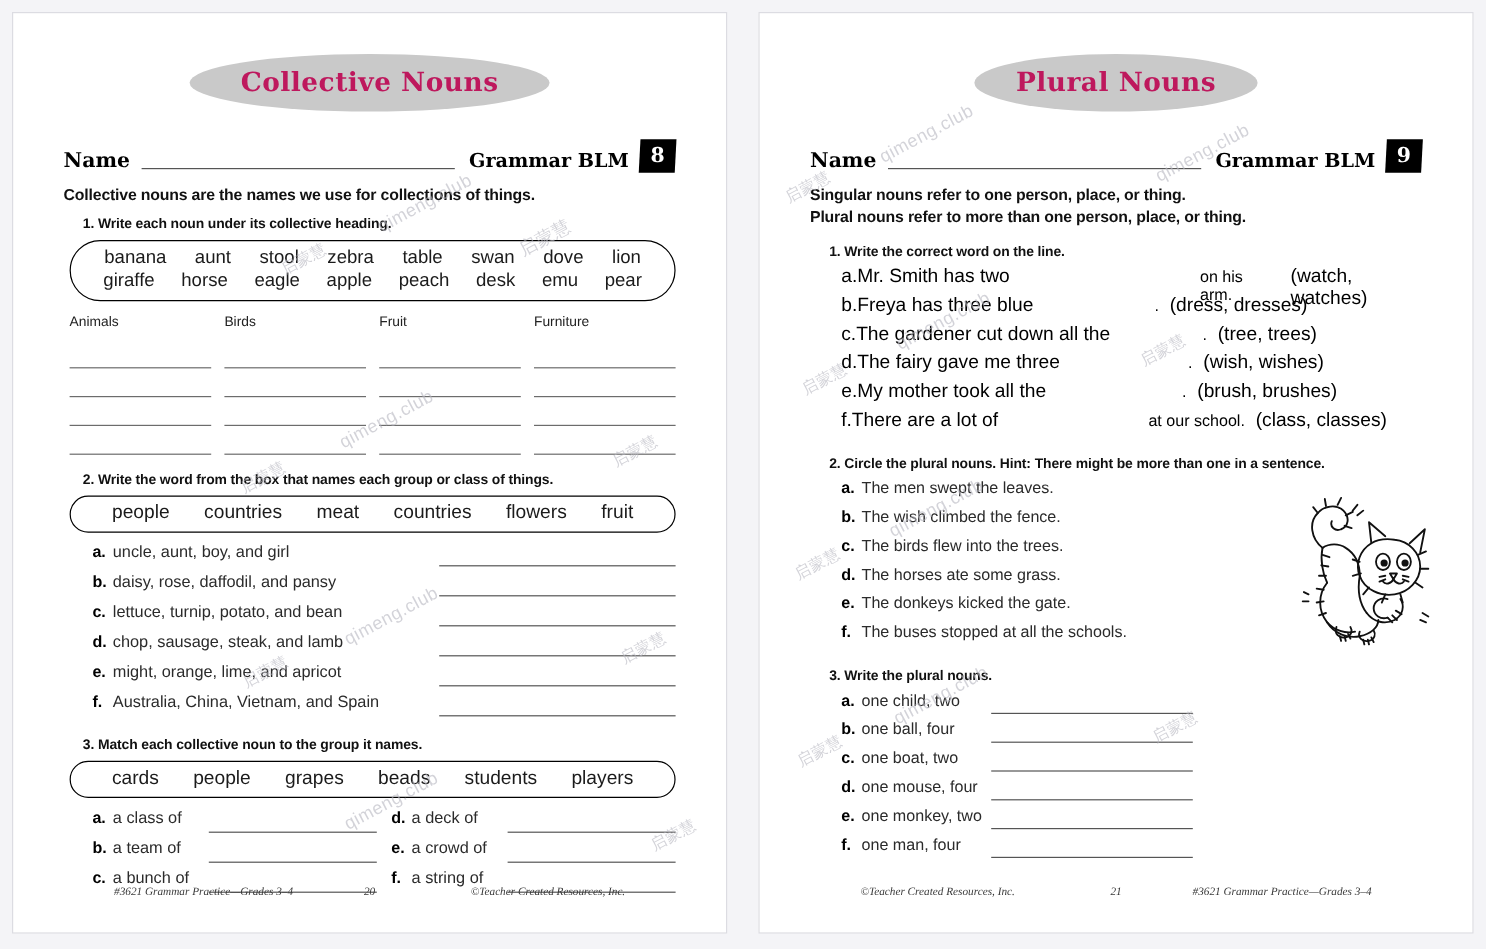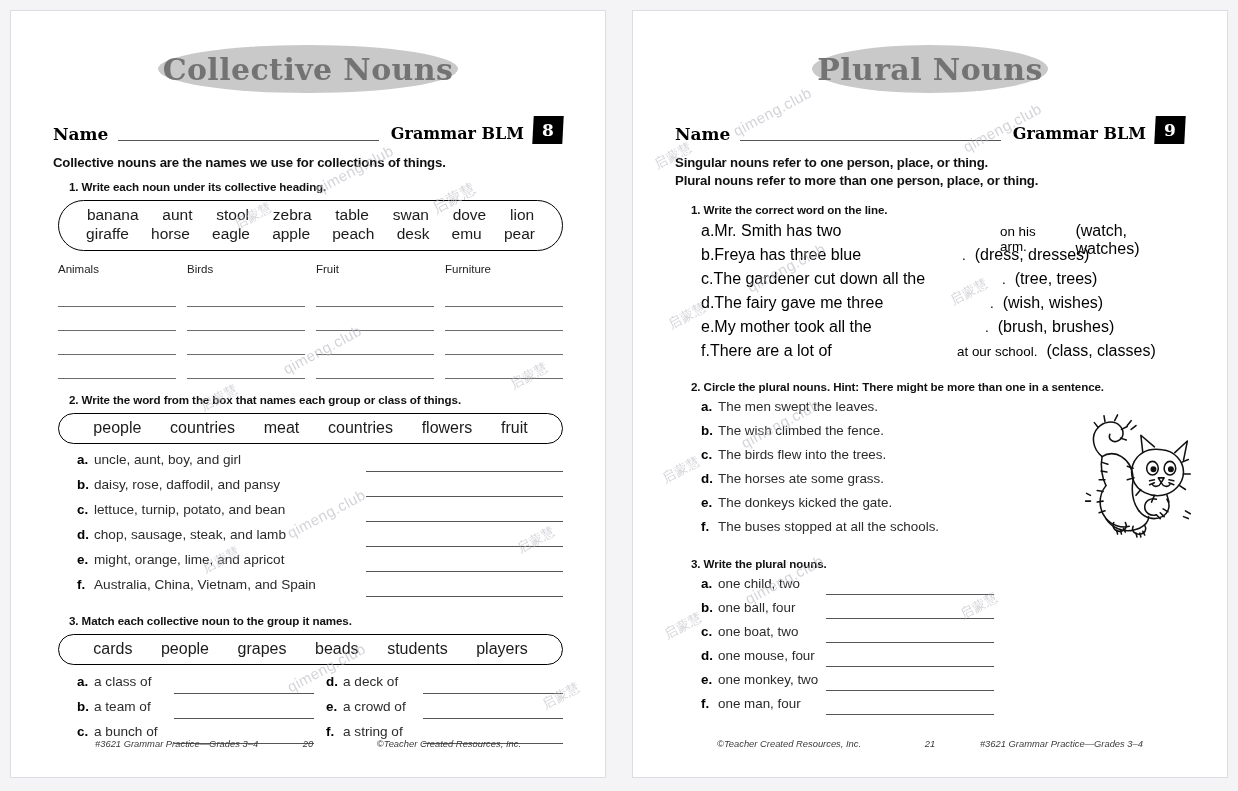--- a/index.html
+++ b/index.html
@@ -57,23 +57,23 @@
     transform: translateX(-50%);
     width: 300px;
     height: 48px;
     border-radius: 50%;
     background: #c9c9c9;
   }
   .title-text {
     position: relative;
     font-family: "DejaVu Serif", serif;
     font-weight: 700;
-    font-size: 30px;
+    font-size: 22px;
     letter-spacing: 0.4px;
-    color: #737373;
+    color: #be185d;
     white-space: nowrap;
   }
 
   
   .name-row {
     display: flex;
     align-items: flex-end;
     margin-top: 10px;
     height: 30px;
   }
@@ -261,21 +261,21 @@
   }
 
   
   .footer {
     position: absolute;
     left: 42px;
     right: 42px;
     bottom: 28px;
     display: flex;
     align-items: flex-start;
-    font-family: Liberation Sans, sans-serif;
+    font-family: Liberation Serif, serif;
     font-style: italic;
     font-size: 9.4px;
     color: #3a3a3a;
   }
   .footer .f-left  { flex: 1 1 0; text-align: left; }
   .footer .f-mid   { flex: 0 0 60px; text-align: center; }
   .footer .f-right { flex: 1 1 0; text-align: right; }
 
   
   .wm-layer {

